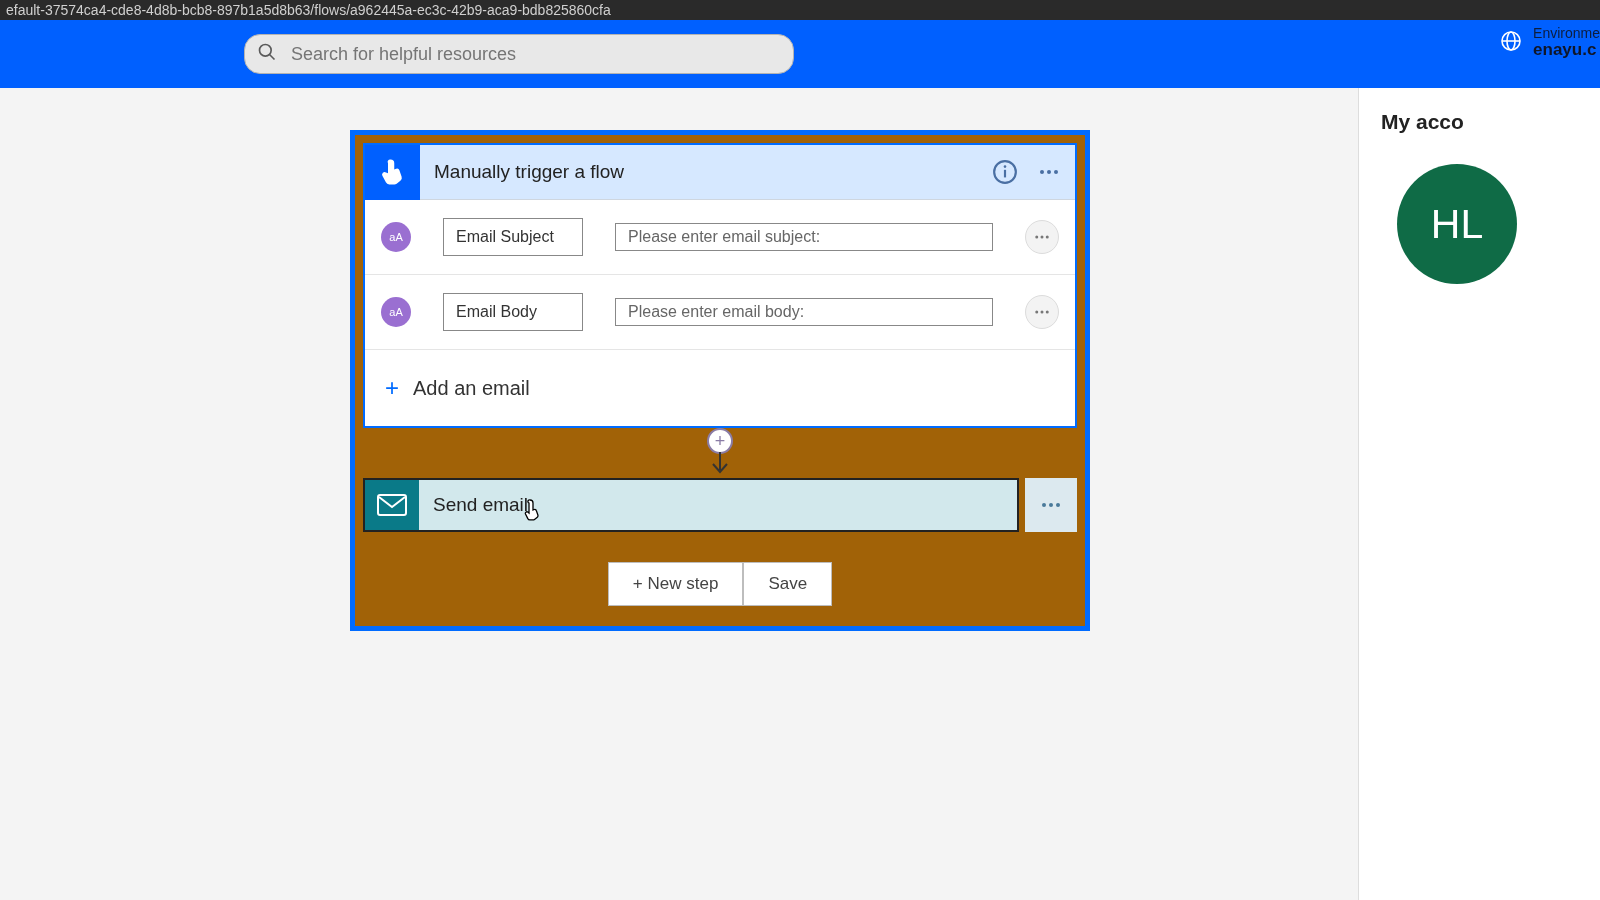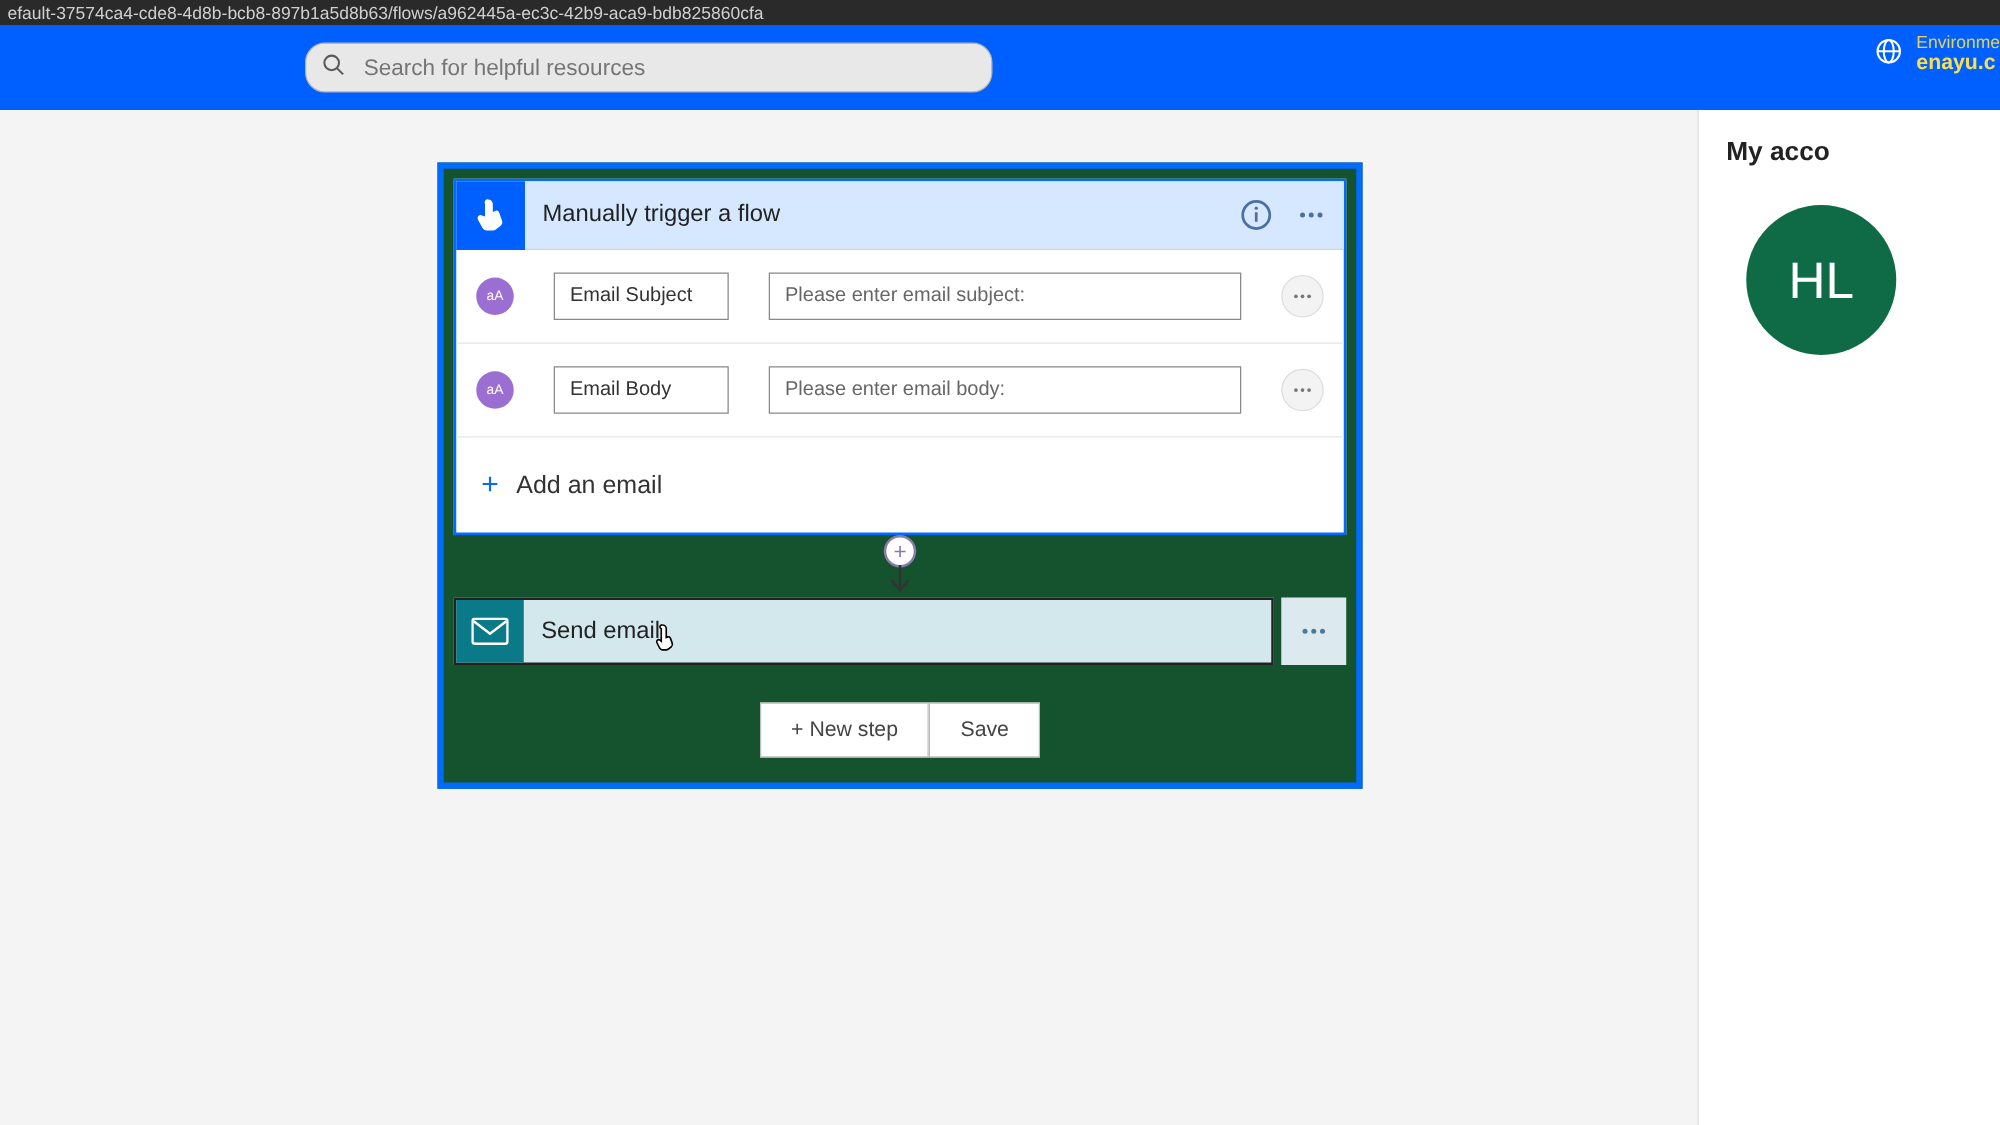--- a/index.html
+++ b/index.html
@@ -45,21 +45,21 @@
     border: none;
     background: transparent;
     font-size: 18px;
     color: #555;
     outline: none;
   }
   .env {
     position: absolute;
     right: 0;
     top: 6px;
-    color: #fde047;
+    color: #0f172a;
     display: flex;
     align-items: center;
     gap: 10px;
     padding-right: 0;
   }
   .env .envtxt { display:flex; flex-direction:column; line-height:1.1; }
   .env .envtxt .l1 { font-size: 14px; opacity:.9; }
   .env .envtxt .l2 { font-size: 17px; font-weight:600; }
 
   
@@ -91,21 +91,21 @@
     overflow: hidden;
   }
 
   
   .canvas {
     position: absolute;
     left: 350px;
     top: 130px;
     width: 740px;
     border: 5px solid #006bff;
-    background: #14532d;
+    background: #a16207;
     padding: 8px;
   }
 
   
   .card {
     border: 2px solid #006bff;
     background: #fff;
     margin-bottom: 2px;
   }
   .card-head {
@@ -153,21 +153,21 @@
   .paramname {
     width: 140px; height: 38px;
     border: 1px solid #888;
     padding: 0 12px;
     font-size: 16px;
     color:#333;
     outline:none;
     background:#fff;
   }
   .paramval {
-    flex: 1; height: 38px;
+    flex: 1; height: 28px;
     border: 1px solid #888;
     padding: 0 12px;
     font-size: 16px;
     color:#666;
     outline:none;
     background:#fff;
   }
   .parammore {
     width:34px; height:34px;
     border:1px solid #dcdcdc;

